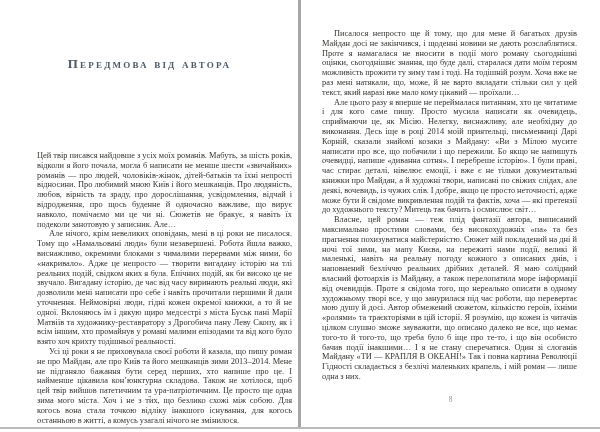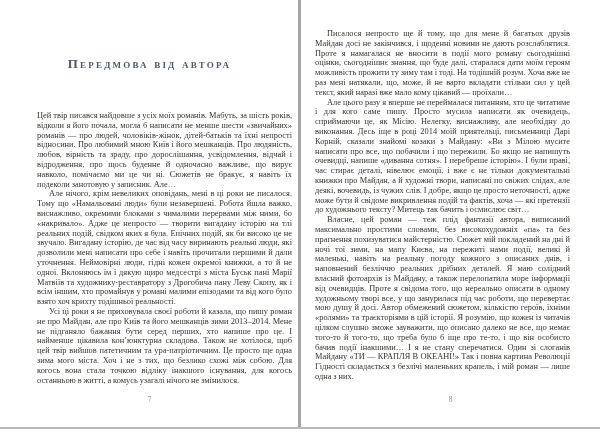--- a/index.html
+++ b/index.html
@@ -54,34 +54,34 @@
     font-variant: small-caps;
     letter-spacing: 2.2px;
     color: #4d5a66;
   }
 
   .text-block {
     position: absolute;
     width: 255px;
   }
   .text-block-left  { top: 111px; left: 37px; }
-  .text-block-right { top: 29px;  left: 14px; }
+  .text-block-right { top: 29px;  left: 21px; }
 
   .text-block p {
     margin: 0;
     font-size: 8.4px;
     line-height: 9.8px;
     text-align: justify;
     text-indent: 12px;
     color: #33332f;
     hyphens: auto;
     -webkit-hyphens: auto;
     word-spacing: -0.2px;
   }
-  .text-block p.no-indent { text-indent: 0; }
+  .text-block p.no-indent { text-indent: 0; margin-top: 40px; }
 
   .folio {
     position: absolute;
     bottom: 23px;
     left: 0;
     width: 100%;
     text-align: center;
     font-size: 7.5px;
     color: #8f8f8f;
     font-family: "Liberation Serif", "DejaVu Serif", serif;

